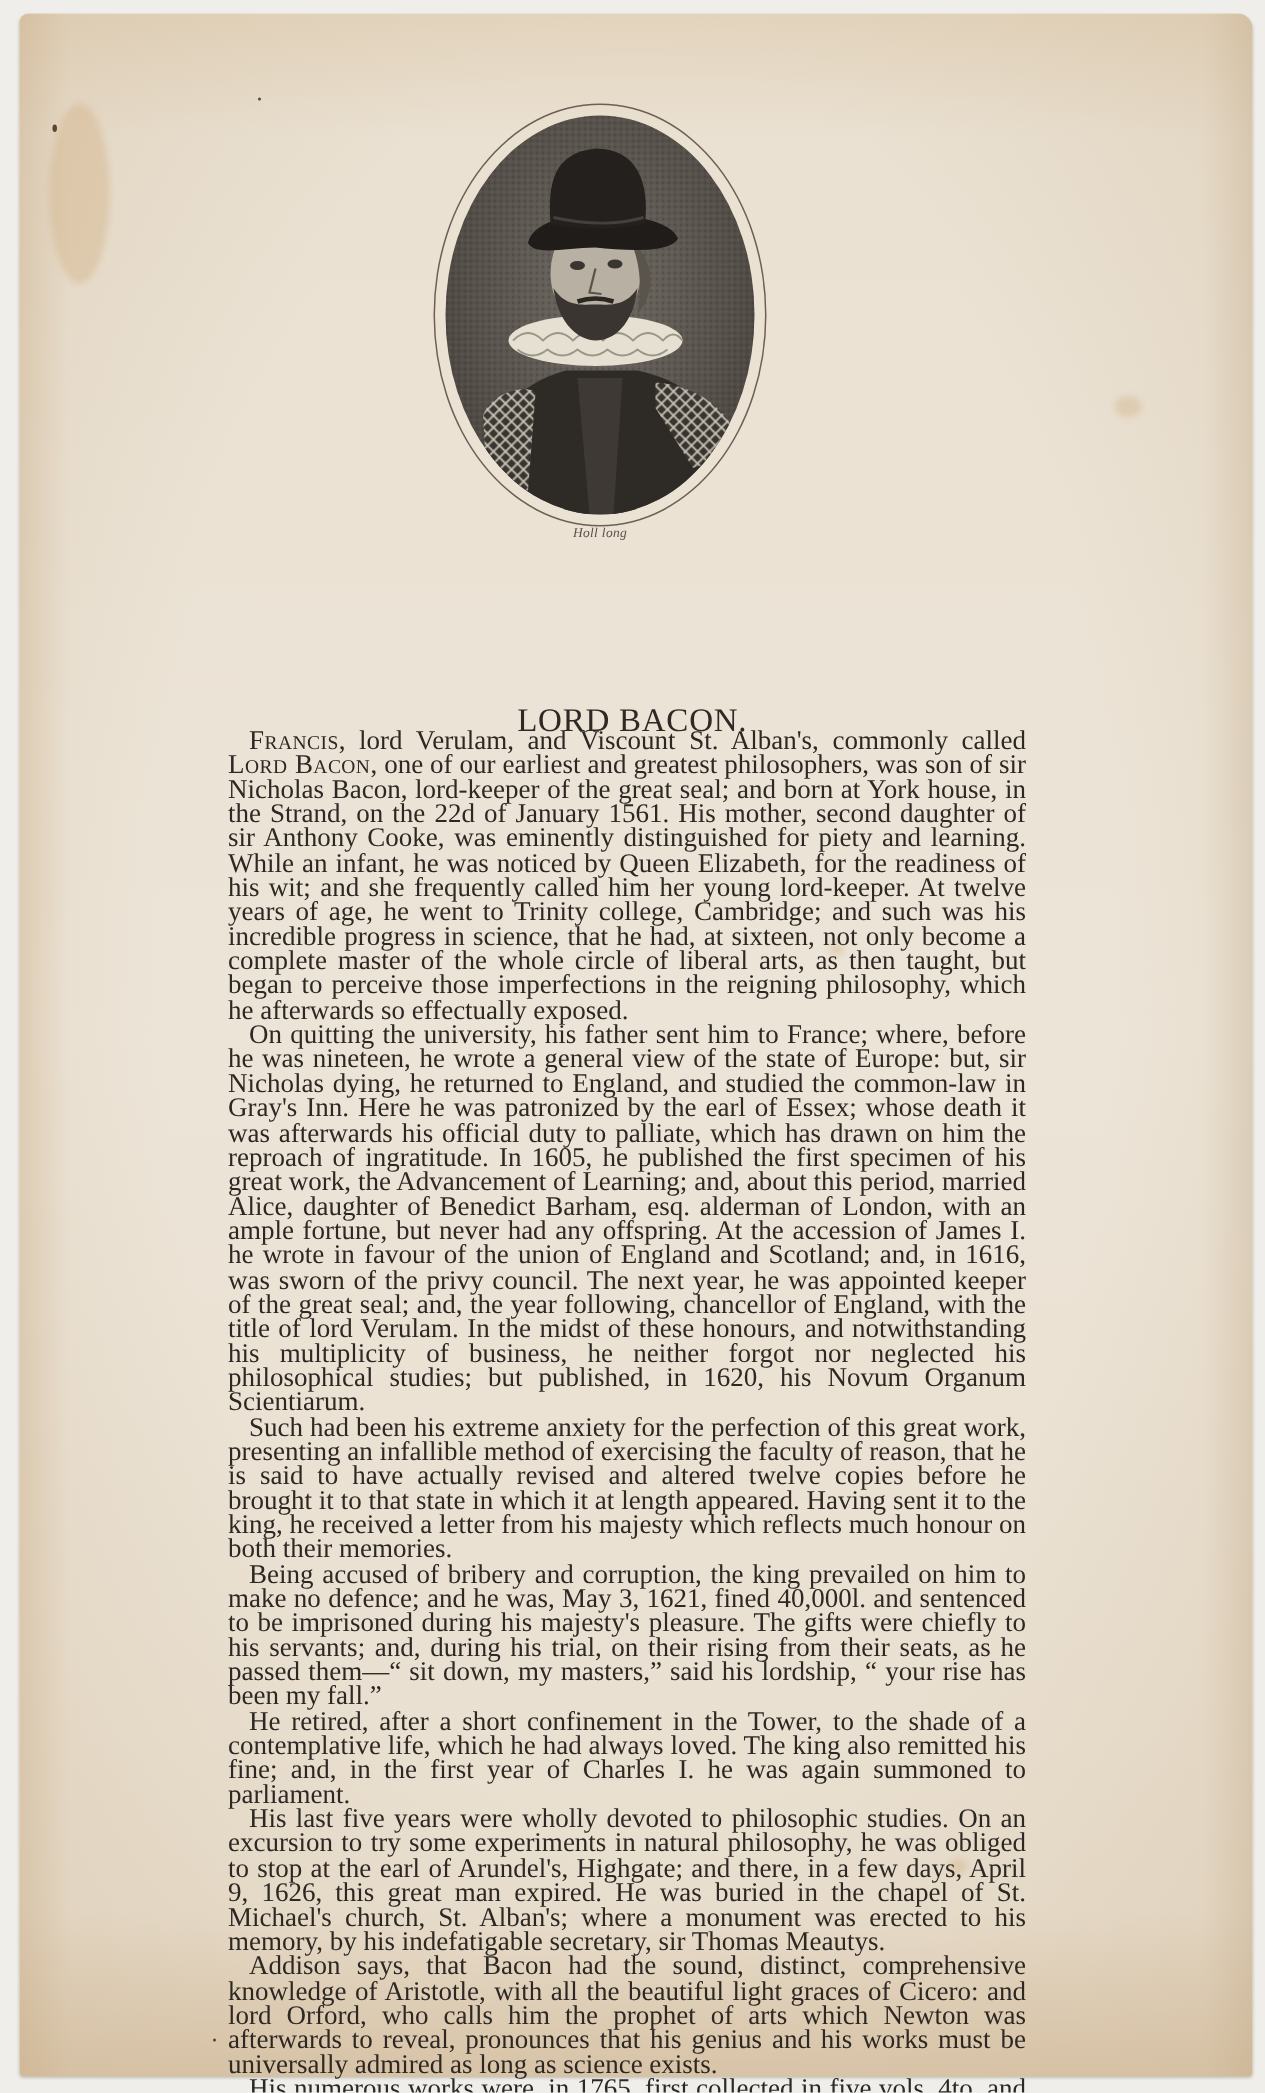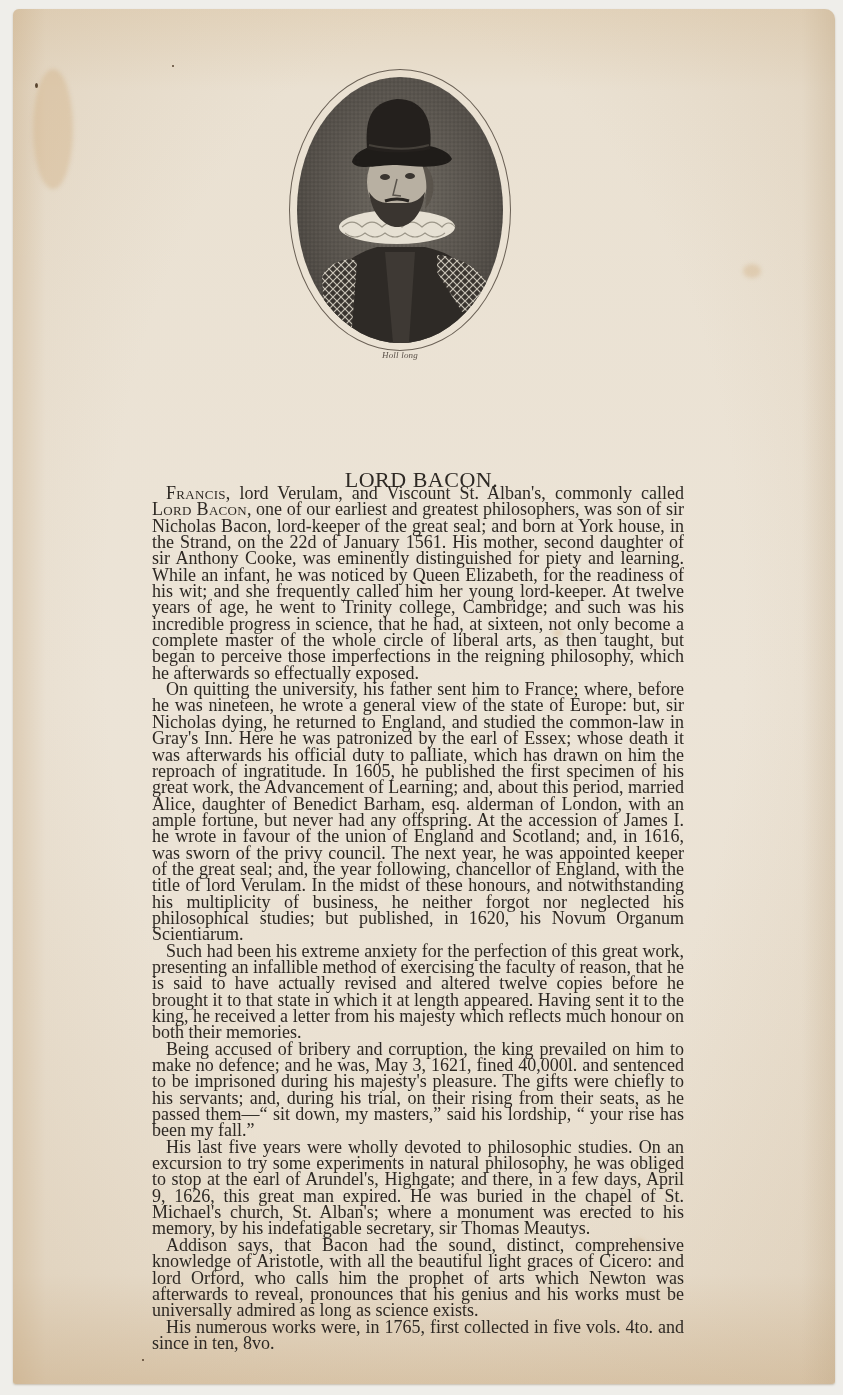--- a/index.html
+++ b/index.html
@@ -136,16 +136,17 @@
 </div>
 <div class="engraver">Holl long</div>
 
 <h1 class="title">LORD BACON.</h1>
 
 <div class="body-text">
   <p><span class="sc">Francis</span><span>, lord Verulam, and Viscount St. Alban's, commonly called </span><span class="sc">Lord Bacon</span><span>, one of our earliest and greatest philosophers, was son of sir Nicholas Bacon, lord-keeper of the great seal; and born at York house, in the Strand, on the 22d of January 1561. His mother, second daughter of sir Anthony Cooke, was eminently distinguished for piety and learning. While an infant, he was noticed by Queen Elizabeth, for the readiness of his wit; and she frequently called him her young lord-keeper. At twelve years of age, he went to Trinity college, Cambridge; and such was his incredible progress in science, that he had, at sixteen, not only become a complete master of the whole circle of liberal arts, as then taught, but began to perceive those imperfections in the reigning philosophy, which he afterwards so effectually exposed.</span></p>
   <p>On quitting the university, his father sent him to France; where, before he was nineteen, he wrote a general view of the state of Europe: but, sir Nicholas dying, he returned to England, and studied the common-law in Gray's Inn. Here he was patronized by the earl of Essex; whose death it was afterwards his official duty to palliate, which has drawn on him the reproach of ingratitude. In 1605, he published the first specimen of his great work, the Advancement of Learning; and, about this period, married Alice, daughter of Benedict Barham, esq. alderman of London, with an ample fortune, but never had any offspring. At the accession of James I. he wrote in favour of the union of England and Scotland; and, in 1616, was sworn of the privy council. The next year, he was appointed keeper of the great seal; and, the year following, chancellor of England, with the title of lord Verulam. In the midst of these honours, and notwithstanding his multiplicity of business, he neither forgot nor neglected his philosophical studies; but published, in 1620, his Novum Organum Scientiarum.</p>
   <p>Such had been his extreme anxiety for the perfection of this great work, presenting an infallible method of exercising the faculty of reason, that he is said to have actually revised and altered twelve copies before he brought it to that state in which it at length appeared. Having sent it to the king, he received a letter from his majesty which reflects much honour on both their memories.</p>
   <p>Being accused of bribery and corruption, the king prevailed on him to make no defence; and he was, May 3, 1621, fined 40,000l. and sentenced to be imprisoned during his majesty's pleasure. The gifts were chiefly to his servants; and, during his trial, on their rising from their seats, as he passed them—“ sit down, my masters,” said his lordship, “ your rise has been my fall.”</p>
+  <p>He retired, after a short confinement in the Tower, to the shade of a contemplative life, which he had always loved. The king also remitted his fine; and, in the first year of Charles I. he was again summoned to parliament.</p>
   <p>His last five years were wholly devoted to philosophic studies. On an excursion to try some experiments in natural philosophy, he was obliged to stop at the earl of Arundel's, Highgate; and there, in a few days, April 9, 1626, this great man expired. He was buried in the chapel of St. Michael's church, St. Alban's; where a monument was erected to his memory, by his indefatigable secretary, sir Thomas Meautys.</p>
   <p>Addison says, that Bacon had the sound, distinct, comprehensive knowledge of Aristotle, with all the beautiful light graces of Cicero: and lord Orford, who calls him the prophet of arts which Newton was afterwards to reveal, pronounces that his genius and his works must be universally admired as long as science exists.</p>
   <p>His numerous works were, in 1765, first collected in five vols. 4to. and since in ten, 8vo.</p>
 </div>
 
 </body></html>

